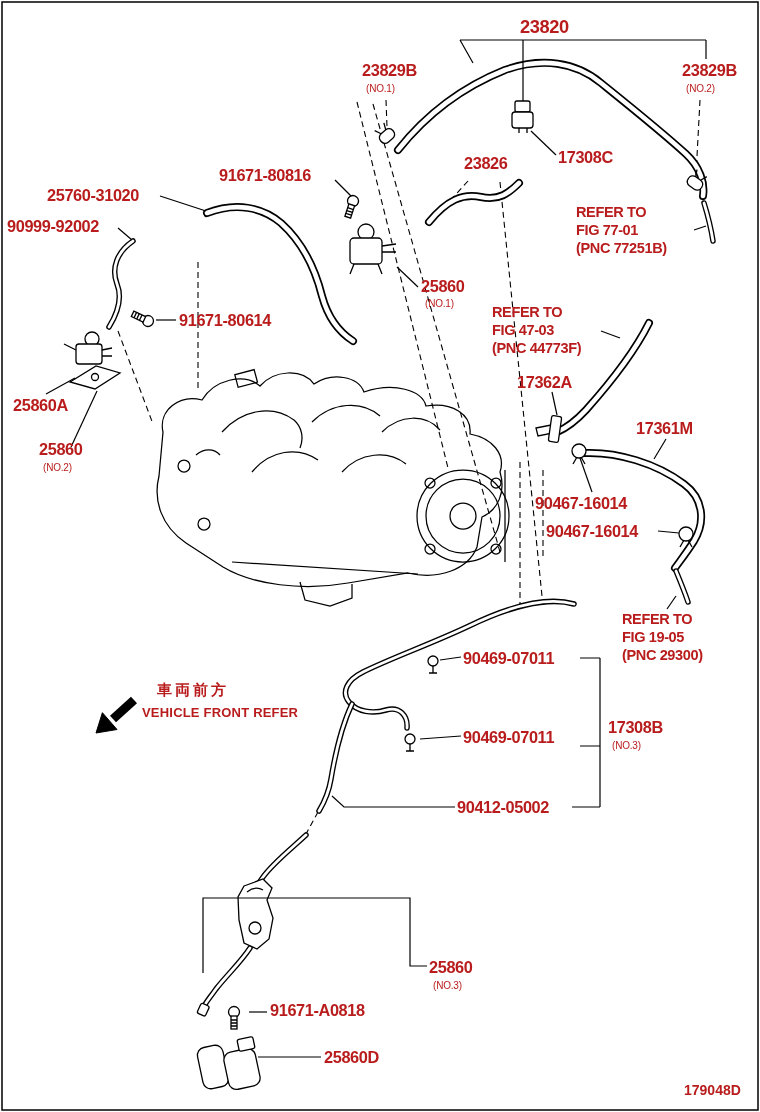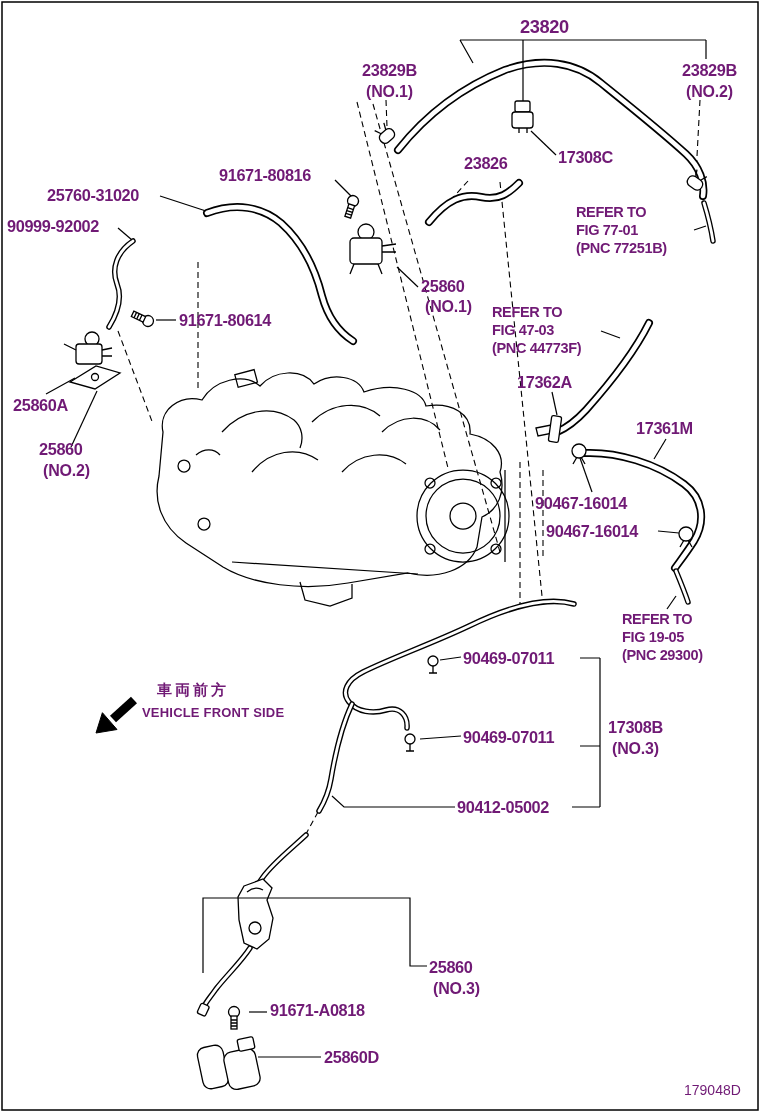--- a/index.html
+++ b/index.html
@@ -1,27 +1,27 @@
 <!DOCTYPE html>
 <html><head>
 <meta charset="utf-8">
 <style>
   * { box-sizing: border-box; }
   body { margin:0; background:#fff; }
   .page { position:relative; width:760px; height:1112px; background:#fff; overflow:hidden;
-          font-family:"Liberation Sans", sans-serif; color:#701a75; }
+          font-family:"Liberation Sans", sans-serif; color:#b91c1c; }
   svg.art { position:absolute; left:0; top:0; }
   .pn  { position:absolute; white-space:nowrap; font-weight:700; font-size:17px;
          letter-spacing:-0.4px; transform:scaleX(0.96); transform-origin:left top; }
-  .sub { position:absolute; white-space:nowrap; font-weight:700; font-size:16px; letter-spacing:-0.2px; }
+  .sub { position:absolute; white-space:nowrap; font-weight:400; font-size:10px; letter-spacing:-0.2px; }
   .ref { position:absolute; white-space:nowrap; font-weight:700; font-size:15px; line-height:18px;
          letter-spacing:-0.4px; transform:scaleX(0.97); transform-origin:left top; }
   .jp  { position:absolute; white-space:nowrap; font-weight:700; font-size:15px; letter-spacing:3px;margin-left:15px; }
   .en  { position:absolute; white-space:nowrap; font-weight:700; font-size:13px; letter-spacing:0.2px; }
-  .code{ position:absolute; white-space:nowrap; font-weight:400; font-size:14px; }
+  .code{ position:absolute; white-space:nowrap; font-weight:700; font-size:14px; }
   .ln   { stroke:#000; stroke-width:1.2; fill:none; }
   .dash { stroke:#000; stroke-width:1.1; fill:none; stroke-dasharray:6 4; }
   .thin { stroke:#000; stroke-width:1.25; fill:none; }
   .hoseO{ stroke:#000; stroke-width:8;   fill:none; stroke-linecap:round; }
   .hoseI{ stroke:#fff; stroke-width:4.6; fill:none; stroke-linecap:round; }
   .pipeO{ stroke:#000; stroke-width:5.5; fill:none; stroke-linecap:round; }
   .pipeI{ stroke:#fff; stroke-width:2.8; fill:none; stroke-linecap:round; }
   .part { stroke:#000; stroke-width:1.3; fill:#fff; }
 </style>
 </head>
@@ -264,21 +264,21 @@
 
 <div class="ref" style="left:622px;top:610px">
   <div>REFER TO</div>
   <div>FIG 19-05</div>
   <div>(PNC 29300)</div>
 </div>
 
 <div class="pn" style="left:463px;top:649px">90469-07011</div>
 
 <div class="jp" style="left:142px;top:681px">車両前方</div>
-<div class="en" style="left:142px;top:705px">VEHICLE FRONT SIDE</div>
+<div class="en" style="left:142px;top:705px">VEHICLE FRONT REFER</div>
 
 <div class="pn" style="left:463px;top:728px">90469-07011</div>
 
 <div class="pn" style="left:608px;top:718px">17308B</div>
 <div class="sub" style="left:612px;top:740px">(NO.3)</div>
 
 <div class="pn" style="left:457px;top:798px">90412-05002</div>
 
 <div class="pn" style="left:429px;top:958px">25860</div>
 <div class="sub" style="left:433px;top:980px">(NO.3)</div>

